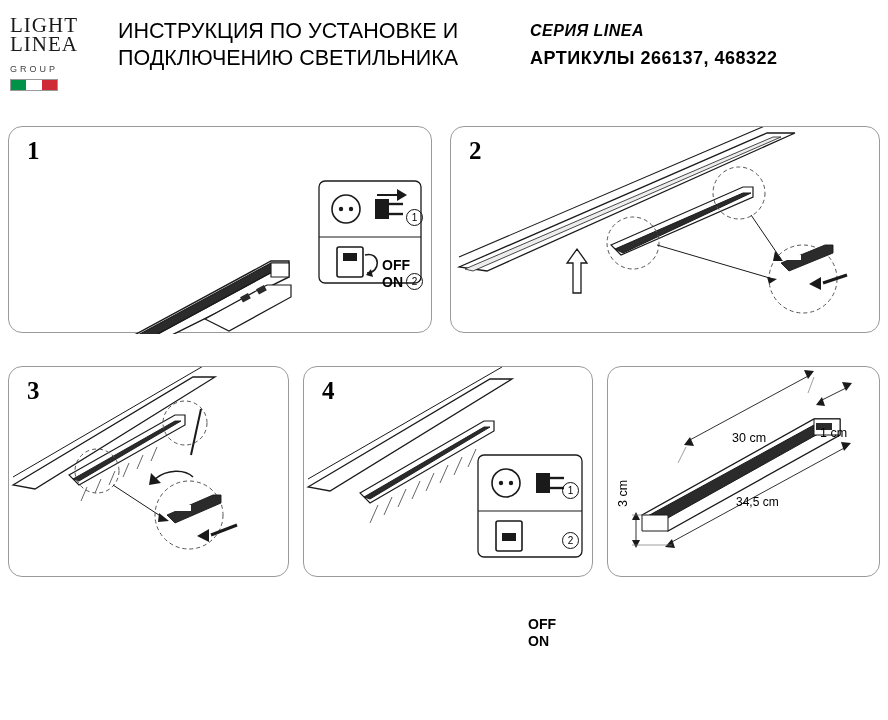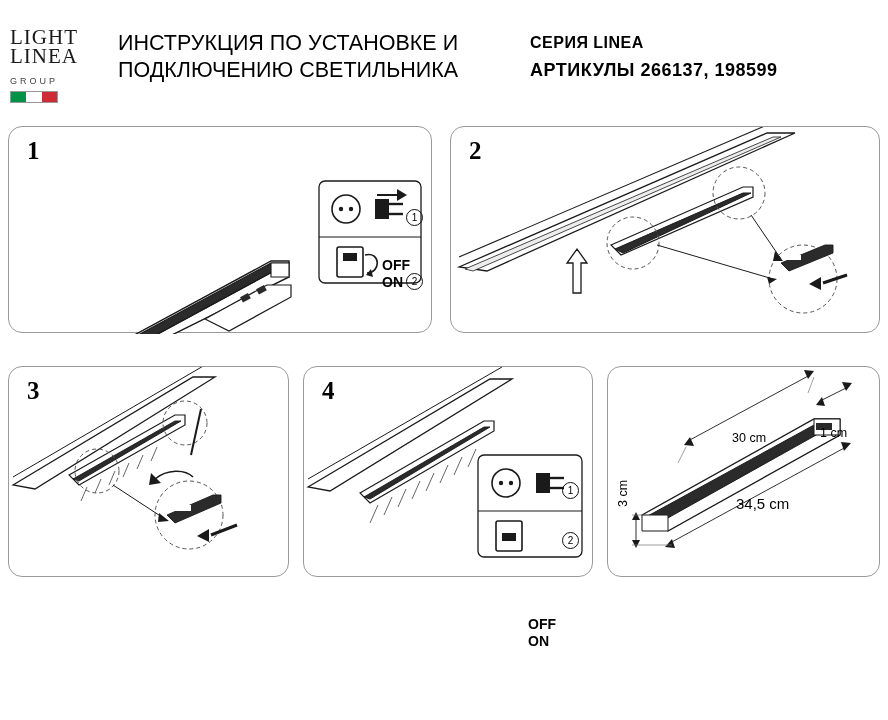--- a/index.html
+++ b/index.html
@@ -12,21 +12,21 @@
     height: 720px;
     position: relative;
     font-family: "Liberation Sans", sans-serif;
     color: #000;
     overflow: hidden;
   }
 
   
   .header {
     position: absolute;
-    left: 0; top: 16px;
+    left: 0; top: 4px;
     width: 760px; height: 110px; padding-left: 28px;
   }
   .logo-box {
     position: absolute;
     left: 10px; top: 12px;
     width: 86px; height: 64px;
   }
   .logo-text {
     font-family: "Liberation Serif", serif;
     font-size: 21px;
@@ -62,20 +62,21 @@
     position: absolute;
     left: 530px; top: 18px;
     width: 350px;
     text-align: left;
   }
   .series {
     font-size: 16px;
     font-weight: bold;
     letter-spacing: .5px;
     margin-bottom: 8px;
+    font-style: italic;
   }
   .articles {
     font-size: 18px;
     font-weight: bold;
     letter-spacing: .5px;
   }
 
   
   .panel {
     position: absolute;
@@ -118,21 +119,21 @@
     </div>
   </div>
 
   <div class="title-main">
     <div>ИНСТРУКЦИЯ ПО УСТАНОВКЕ И</div>
     <div>ПОДКЛЮЧЕНИЮ СВЕТИЛЬНИКА</div>
   </div>
 
   <div class="title-right">
     <div class="series">СЕРИЯ LINEA</div>
-    <div class="articles">АРТИКУЛЫ 266137, 198599</div>
+    <div class="articles">АРТИКУЛЫ 266137, 468322</div>
   </div>
 </div>
 
 <div class="panel" id="panel1">
   <div class="step-num">1</div>
 
   <svg width="424" height="207" viewBox="0 0 424 207">
 
     <g>
       <polygon points="70,268 70,252 262,148 280,148 280,164" fill="#ffffff" stroke="#1a1a1a" stroke-width="1.4" transform="translate(0,-14)"></polygon>
@@ -308,21 +309,21 @@
 
     <line x1="28" y1="150" x2="28" y2="176" stroke="#1a1a1a" stroke-width="0.9"></line>
     <path d="M24 153 L28 145 L32 153" fill="#1a1a1a"></path>
     <path d="M24 173 L28 181 L32 173" fill="#1a1a1a"></path>
     <line x1="24" y1="148" x2="38" y2="148" stroke="#777" stroke-width="0.7"></line>
     <line x1="24" y1="178" x2="64" y2="178" stroke="#777" stroke-width="0.7"></line>
   </svg>
 
   <div style="position:absolute; left:124px; top:64px; font-size:12.5px;">30 cm</div>
   <div style="position:absolute; left:212px; top:22px; font-size:12.5px;margin-top:37px;">1 cm</div>
-  <div style="position:absolute; left:128px; top:128px; font-size:15px;">34,5 cm</div>
+  <div style="position:absolute; left:128px; top:128px; font-size:12px;">34,5 cm</div>
   <div style="position:absolute; left:8px; top:140px; font-size:12.5px; transform:rotate(-90deg); transform-origin:left top;">3 cm</div>
 </div>
 
 <div class="footer">
   
   
 
   
 
   

